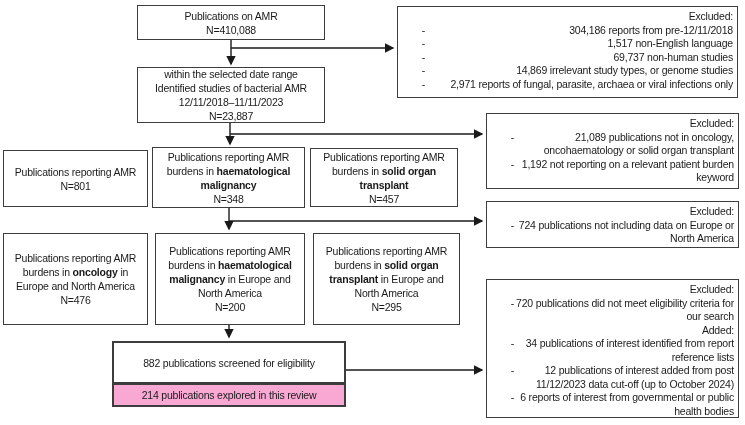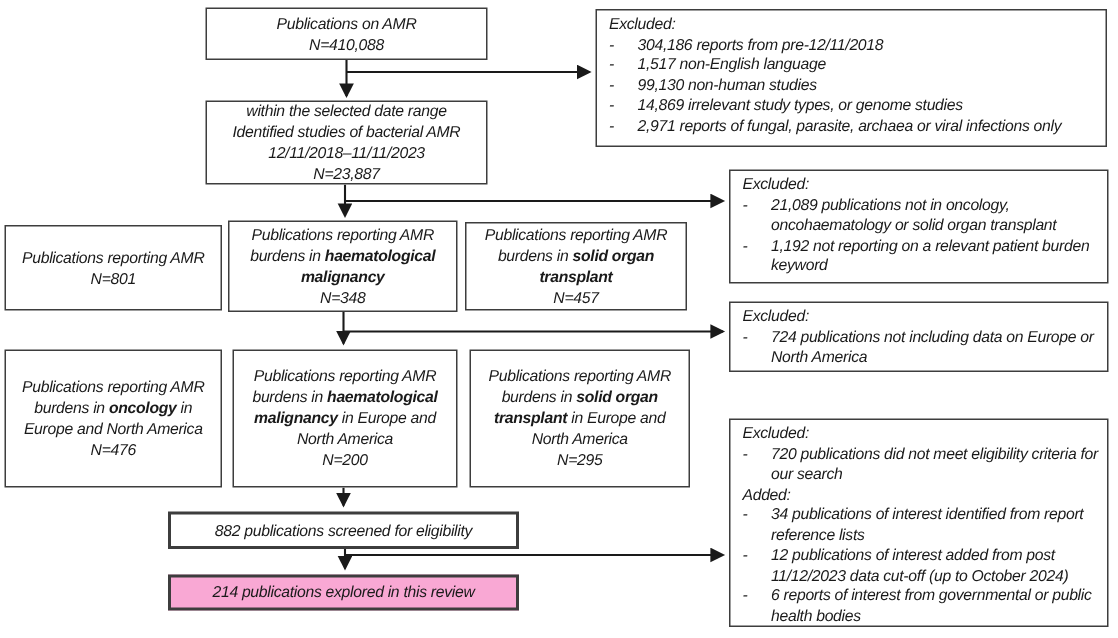--- a/index.html
+++ b/index.html
@@ -1,32 +1,32 @@
 <!DOCTYPE html>
 <html><head>
 <meta charset="utf-8">
 <style>
   html,body{margin:0;padding:0;background:#ffffff;}
   #canvas{
     position:relative;width:745px;height:425px;background:#ffffff;
     font-family:"Liberation Sans","DejaVu Sans",sans-serif;
-    color:#1a1a1a;font-size:10.5px;letter-spacing:-0.2px;font-style:italic;
+    color:#1a1a1a;font-size:10.5px;letter-spacing:-0.2px;
   }
   .box{
     position:absolute;background:#ffffff;border:1.5px solid #3d3d3d;
     box-sizing:border-box;display:flex;flex-direction:column;
     justify-content:center;align-items:center;text-align:center;
     line-height:14px;padding:1px 2px;
   }
   .box .b{font-weight:bold;}
   .emph{border-width:2px;justify-content:center;}
   .gray{background:#f9a8d4;}
   .exbox{
     position:absolute;background:#ffffff;border:1.5px solid #3d3d3d;
-    box-sizing:border-box;text-align:left;line-height:13.5px;
+    box-sizing:border-box;text-align:right;line-height:13.5px;
     padding:3px 4px 2px 8px;
   }
   .exbox .item{display:flex;}
   .exbox .dash{width:19px;flex-shrink:0;}
   .exbox .txt{flex:1;}
   svg#arrows{position:absolute;left:0;top:0;pointer-events:none;}
   .line{min-height:14px;}
 </style>
 </head>
 <body>
@@ -99,41 +99,41 @@
   </div>
 
   <div class="box" style="left:313px;top:233px;width:147px;height:92px;">
     <div class="line">Publications reporting AMR</div>
     <div class="line"><span>burdens in </span><span class="b">solid organ</span></div>
     <div class="line"><span class="b">transplant</span><span> in Europe and</span></div>
     <div class="line">North America</div>
     <div class="line">N=295</div>
   </div>
 
-  <div class="box emph" style="left:112px;top:341px;width:234px;height:25px;">
+  <div class="box emph" style="left:112px;top:341px;width:234px;height:43px;">
     <div class="line">882 publications screened for eligibility</div>
   </div>
 
   <div class="box emph gray" style="left:112px;top:383px;width:234px;height:24px;">
     <div class="line">214 publications explored in this review</div>
   </div>
 
   <div class="exbox" style="left:397px;top:6px;width:341px;height:92px;">
     <div>Excluded:</div>
     <div class="item">
         <span class="dash">-</span>
         <span class="txt">304,186 reports from pre-12/11/2018</span>
       </div>
     <div class="item">
         <span class="dash">-</span>
         <span class="txt">1,517 non-English language</span>
       </div>
     <div class="item">
         <span class="dash">-</span>
-        <span class="txt">99,130 non-human studies</span>
+        <span class="txt">69,737 non-human studies</span>
       </div>
     <div class="item">
         <span class="dash">-</span>
         <span class="txt">14,869 irrelevant study types, or genome studies</span>
       </div>
     <div class="item">
         <span class="dash">-</span>
         <span class="txt">2,971 reports of fungal, parasite, archaea or viral infections only</span>
       </div>
   </div>

